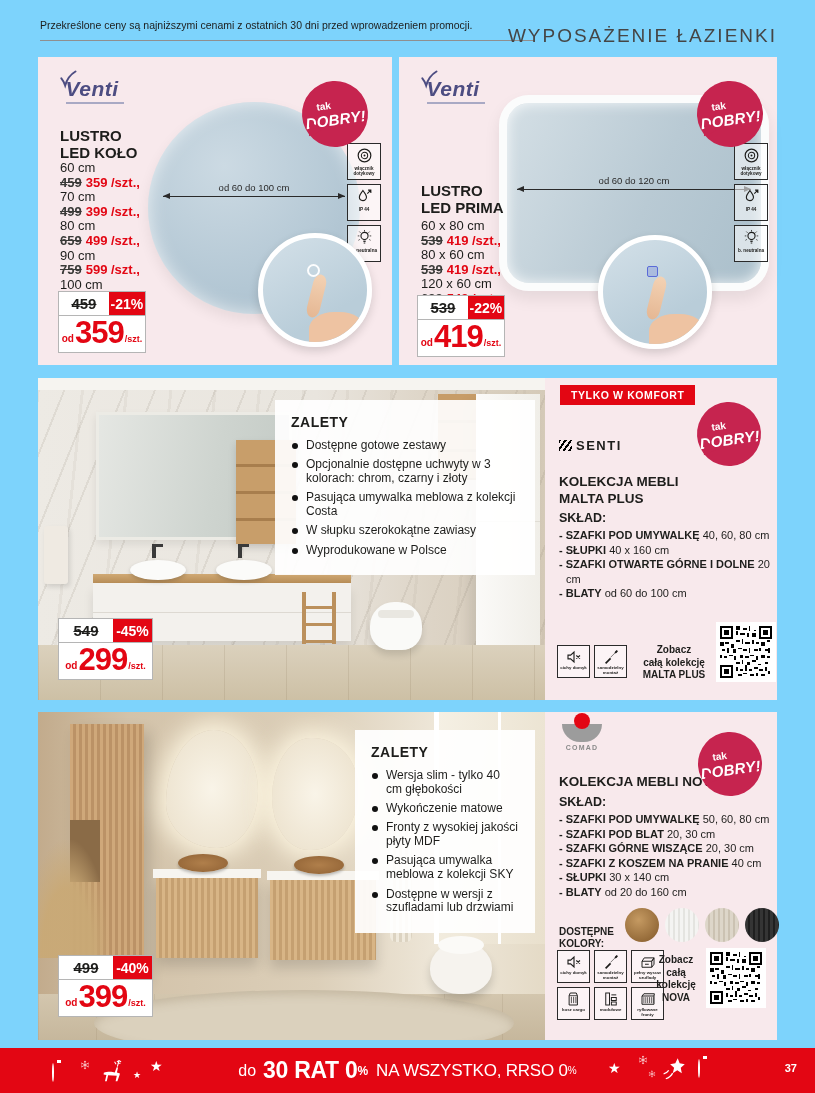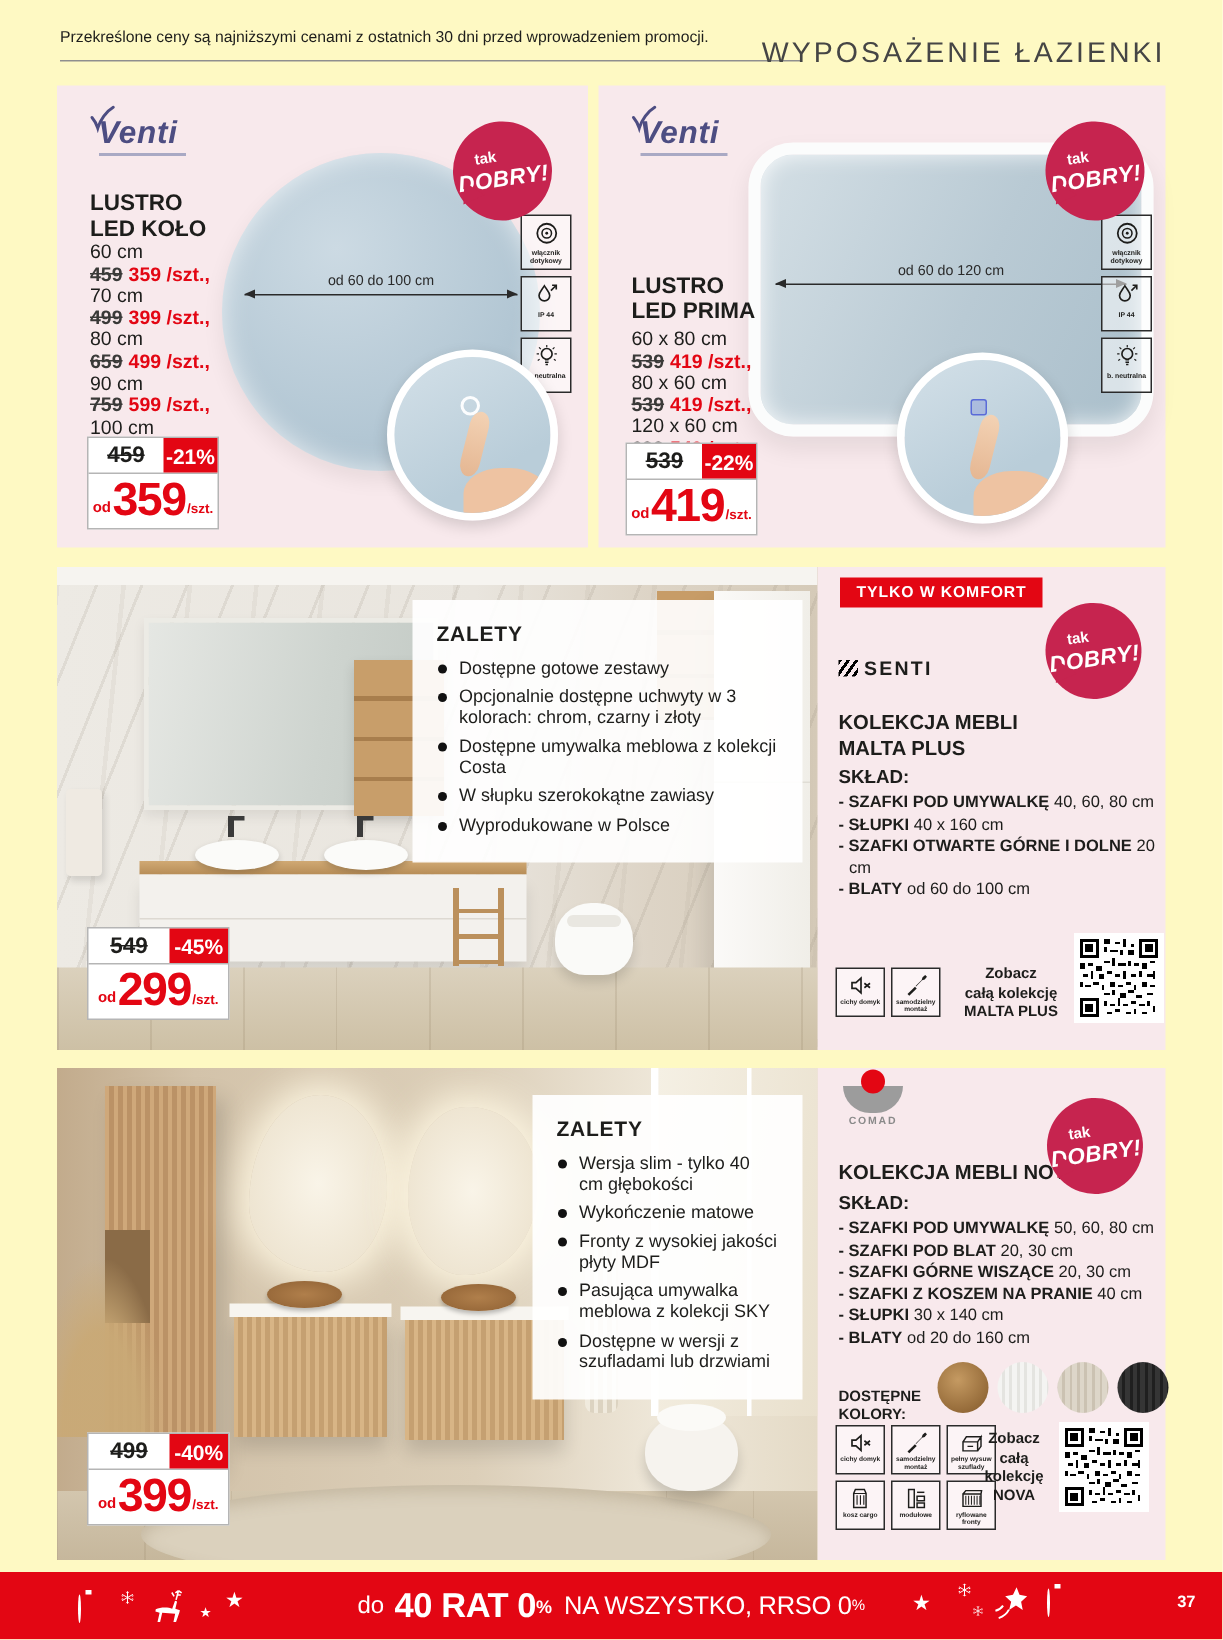--- a/index.html
+++ b/index.html
@@ -1,17 +1,17 @@
 <!DOCTYPE html>
 <html><head>
 <meta charset="utf-8">
 <style>
   * { margin:0; padding:0; box-sizing:border-box; }
   body { font-family:"Liberation Sans", sans-serif; background:#ffffff; color:#1d1d1b; }
-  .page { position:relative; width:815px; height:1093px; background:#fef9c3; overflow:hidden; }
+  .page { position:relative; width:815px; height:1093px; background:#7dd3fc; overflow:hidden; }
   .abs { position:absolute; }
 
   
   .disclaimer { position:absolute; left:40px; top:19px; font-size:10.5px; color:#1d1d1b; }
   .header-rule { position:absolute; left:40px; top:40px; width:494px; height:1px; background:#8f8f8f; }
   .section-title { position:absolute; right:38px; top:25px; font-size:19px; letter-spacing:2px; color:#454545; font-weight:500; }
 
   
   .card { position:absolute; background:#f8e9ec; }
   .card1 { left:38px; top:57px;  width:354px; height:308px; }
@@ -457,21 +457,21 @@
       <div class="p3-floor"></div>
       <div class="p3-towel"></div>
       <div class="p3-ladder"></div>
       <div class="p3-toilet"></div>
     </div>
 
     <div class="zalety" style="left:237px;top:22px;width:260px;">
       <div class="z-title">ZALETY</div>
       <div class="z-item">Dostępne gotowe zestawy</div>
       <div class="z-item">Opcjonalnie dostępne uchwyty w 3 kolorach: chrom, czarny i złoty</div>
-      <div class="z-item">Dostępne umywalka meblowa z kolekcji Costa</div>
+      <div class="z-item">Pasująca umywalka meblowa z kolekcji Costa</div>
       <div class="z-item">W słupku szerokokątne zawiasy</div>
       <div class="z-item">Wyprodukowane w Polsce</div>
     </div>
 
     <div class="pbadge" style="left:20px;top:240px;width:95px;">
       <div class="pb-top">
         <span class="pb-old">549</span>
         <span class="pb-disc">-45%</span>
       </div>
       <div class="pb-main">
@@ -670,21 +670,21 @@
         <use href="#i-snow"></use>
       </svg>
     <svg class="deco" style="left:98px;top:9px;width:28px;height:28px;">
         <use href="#i-deer"></use>
       </svg>
     <span class="deco star-sm" style="left:133px;top:22px;">★</span>
     <span class="deco star" style="left:150px;top:10px;">★</span>
 
     <div class="fin">
       <span class="f-do">do</span>
-      <span class="f-big">40 RAT 0</span>
+      <span class="f-big">30 RAT 0</span>
       <span class="f-sup">%</span>
       <span class="f-rest">NA WSZYSTKO, RRSO 0</span>
       <span class="f-sup2">%</span>
     </div>
 
     <span class="deco star" style="left:608px;top:12px;">★</span>
     <svg class="deco" style="left:638px;top:7px;width:10px;height:10px;">
         <use href="#i-snow"></use>
       </svg>
     <svg class="deco" style="left:648px;top:22px;width:8px;height:8px;">

